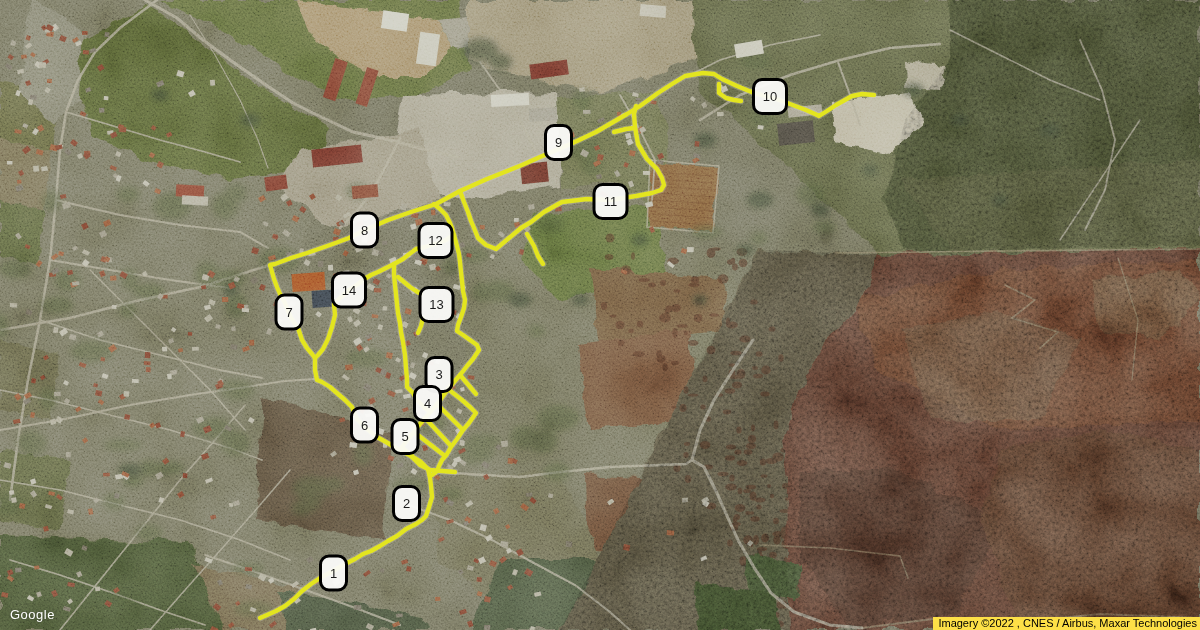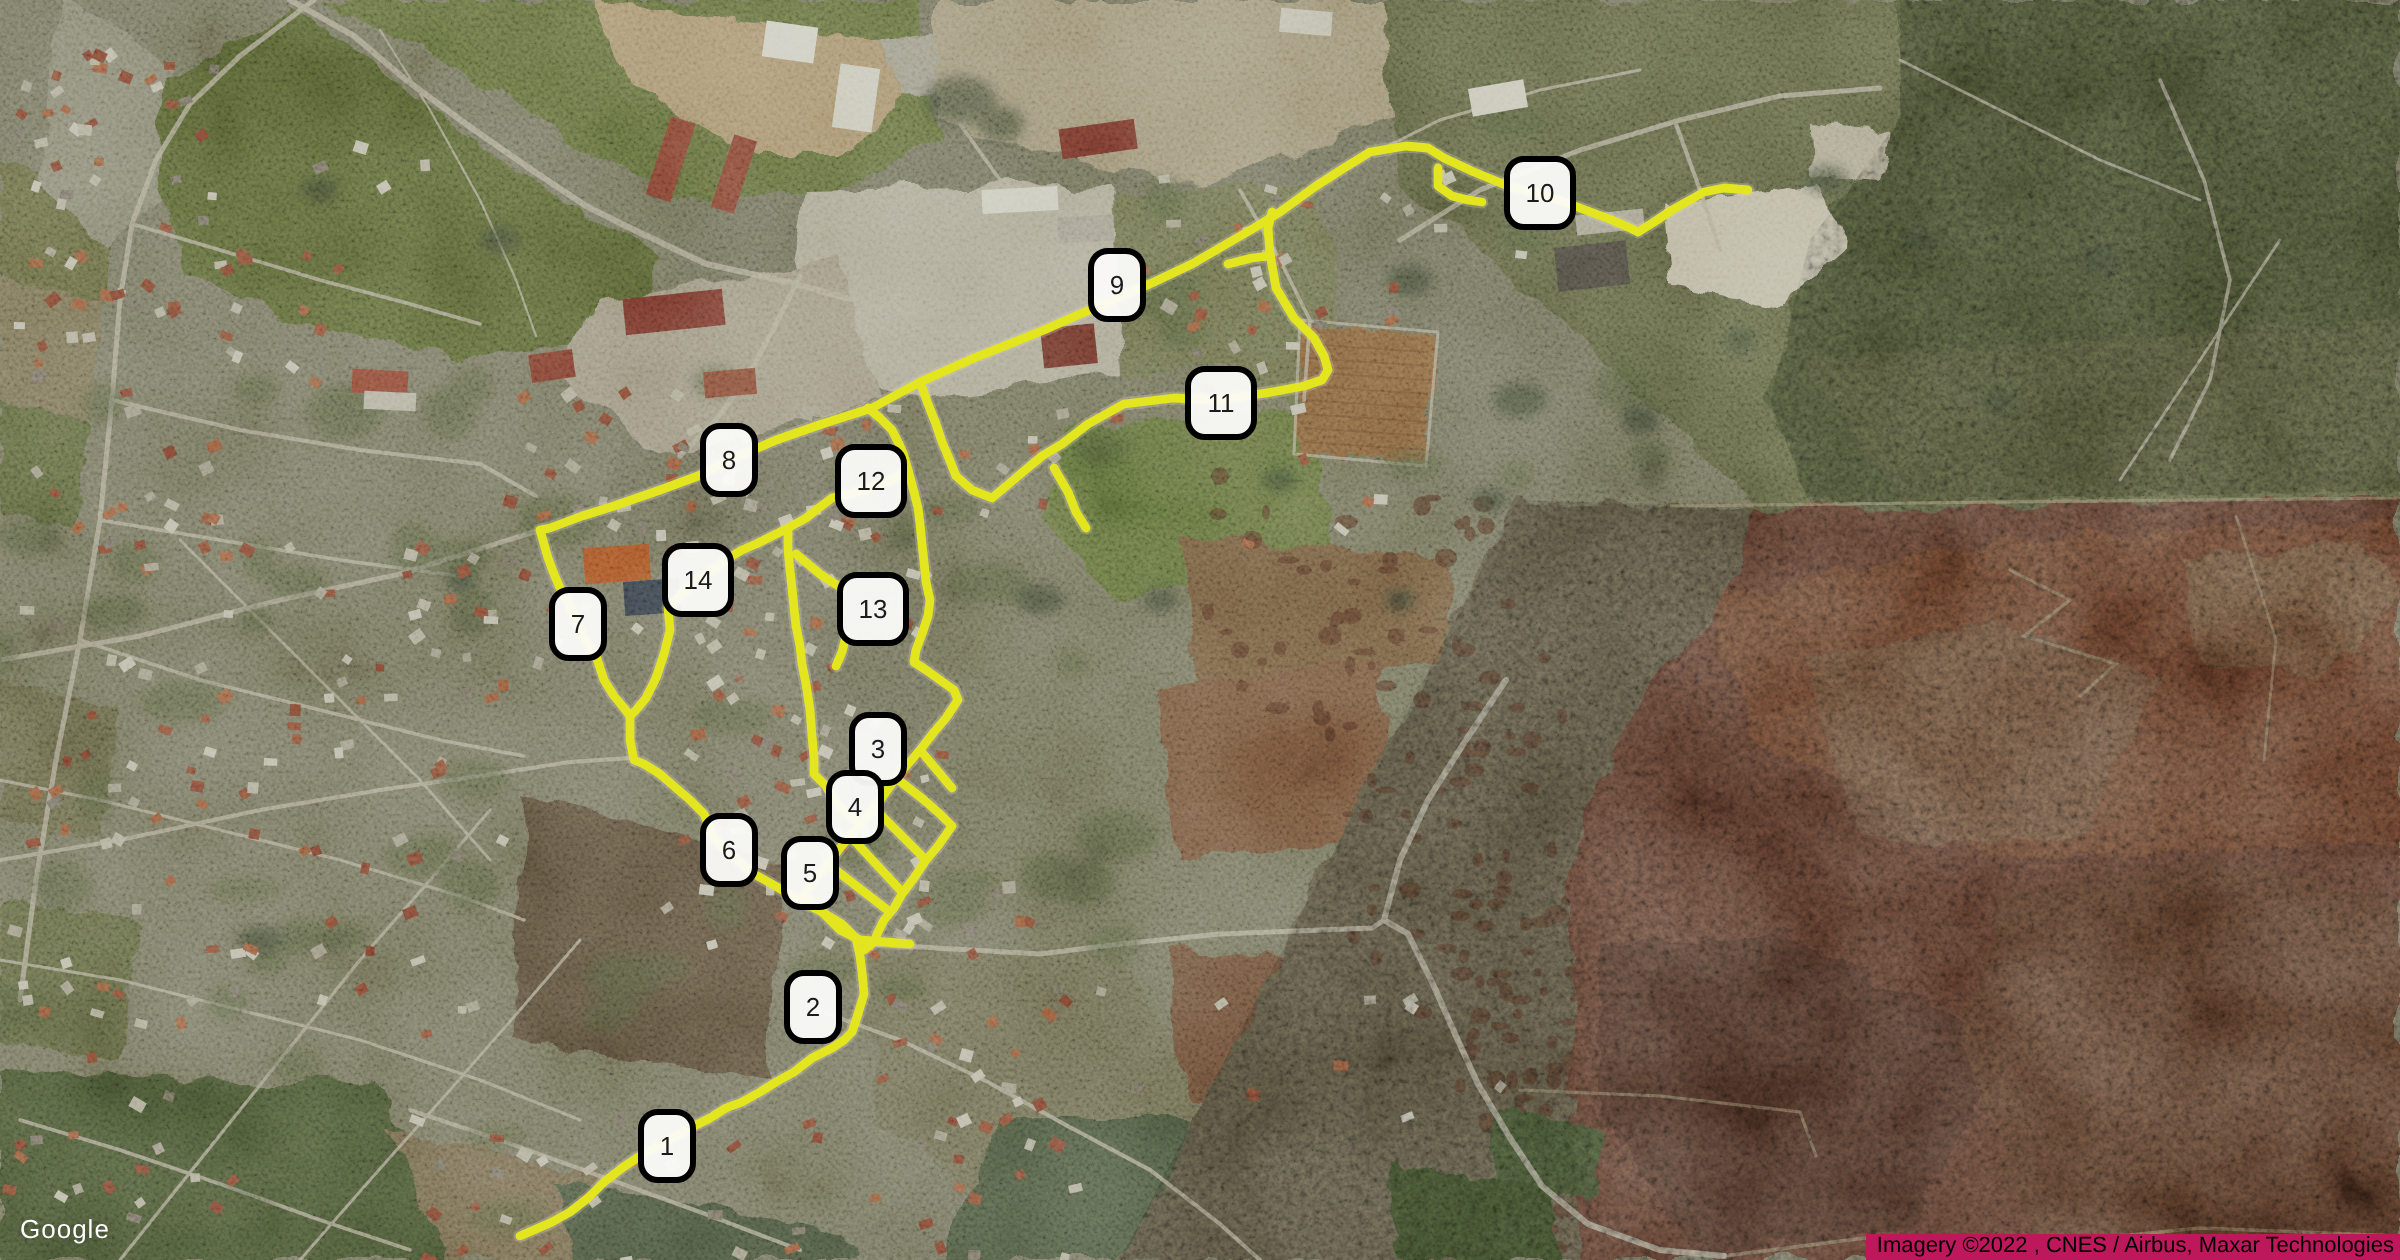--- a/index.html
+++ b/index.html
@@ -1,20 +1,20 @@
 <!DOCTYPE html>
 <html><head>
 <meta charset="utf-8">
 <style>
 html,body { margin:0; padding:0; width:1200px; height:630px; overflow:hidden; background:#83816b;
   font-family:"Liberation Sans", sans-serif; }
 .wrap { position:relative; width:1200px; height:630px; }
 .glogo { position:absolute; left:10px; bottom:8px; color:#ffffff; font-size:13px; font-weight:normal;
   letter-spacing:0.5px; text-shadow:0 0 3px rgba(0,0,0,0.35); }
-.attrib { position:absolute; right:0; bottom:0; background:#be185d; color:#000000;
+.attrib { position:absolute; right:0; bottom:0; background:#fde047; color:#000000;
   font-size:11px; padding:0px 3px 1px 5px; white-space:nowrap; }
 </style>
 </head>
 <body>
 <div class="wrap">
 
 <svg width="1200" height="630" viewBox="0 0 1200 630">
 <defs>
 <filter id="grain" x="0%" y="0%" width="100%" height="100%">
   <feTurbulence type="fractalNoise" baseFrequency="0.55" numOctaves="3" seed="7"></feTurbulence>

